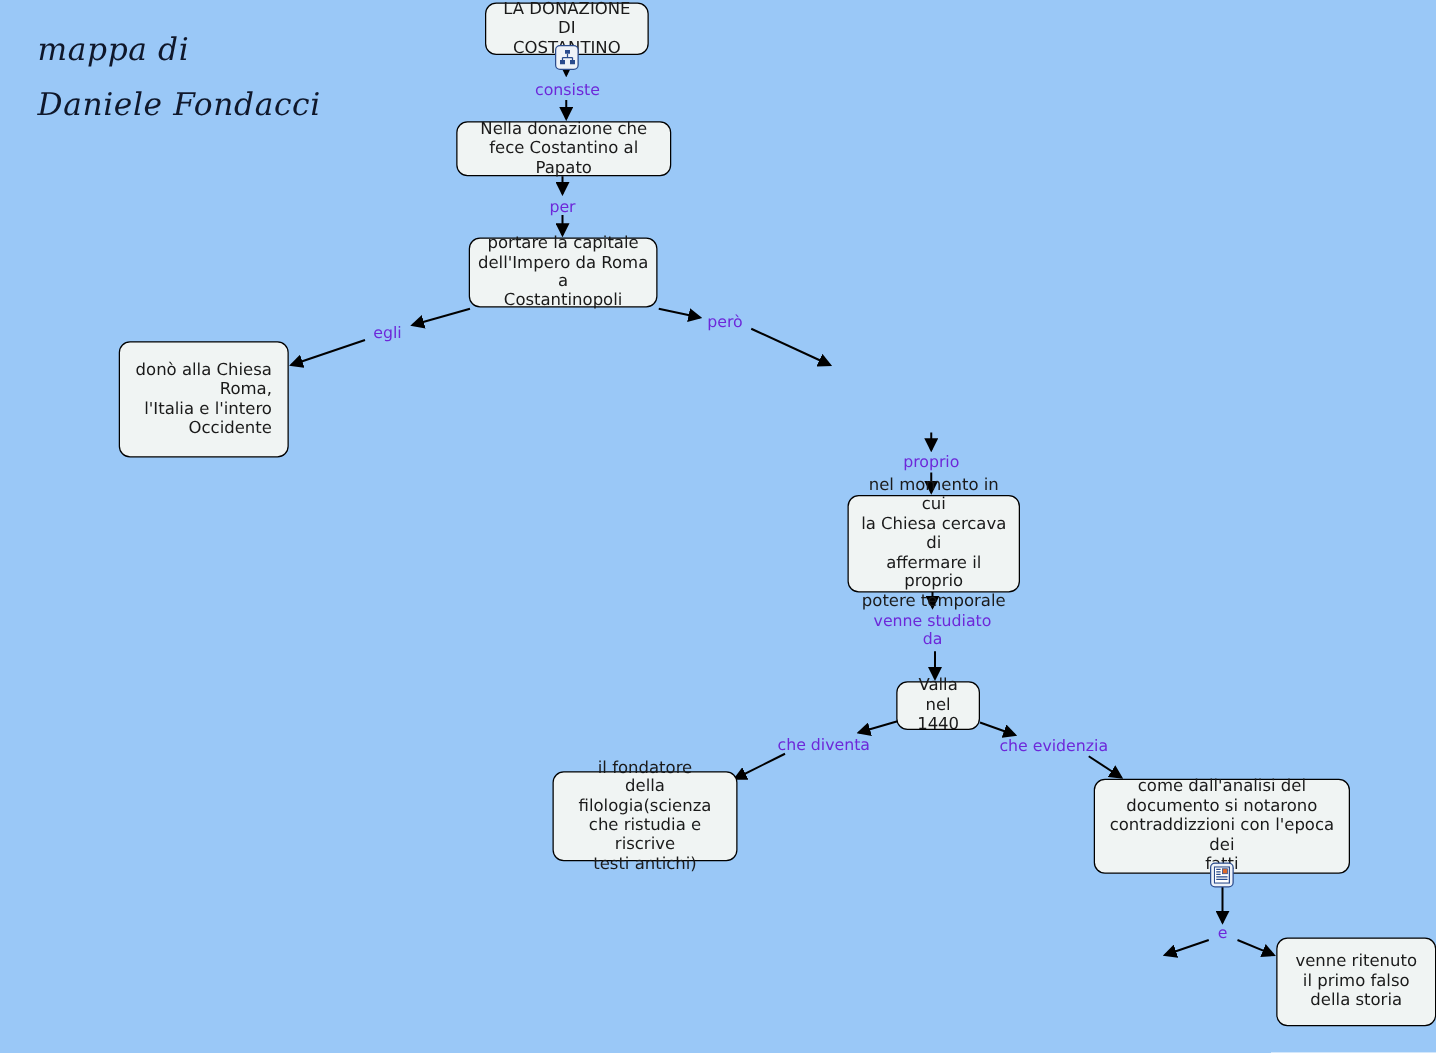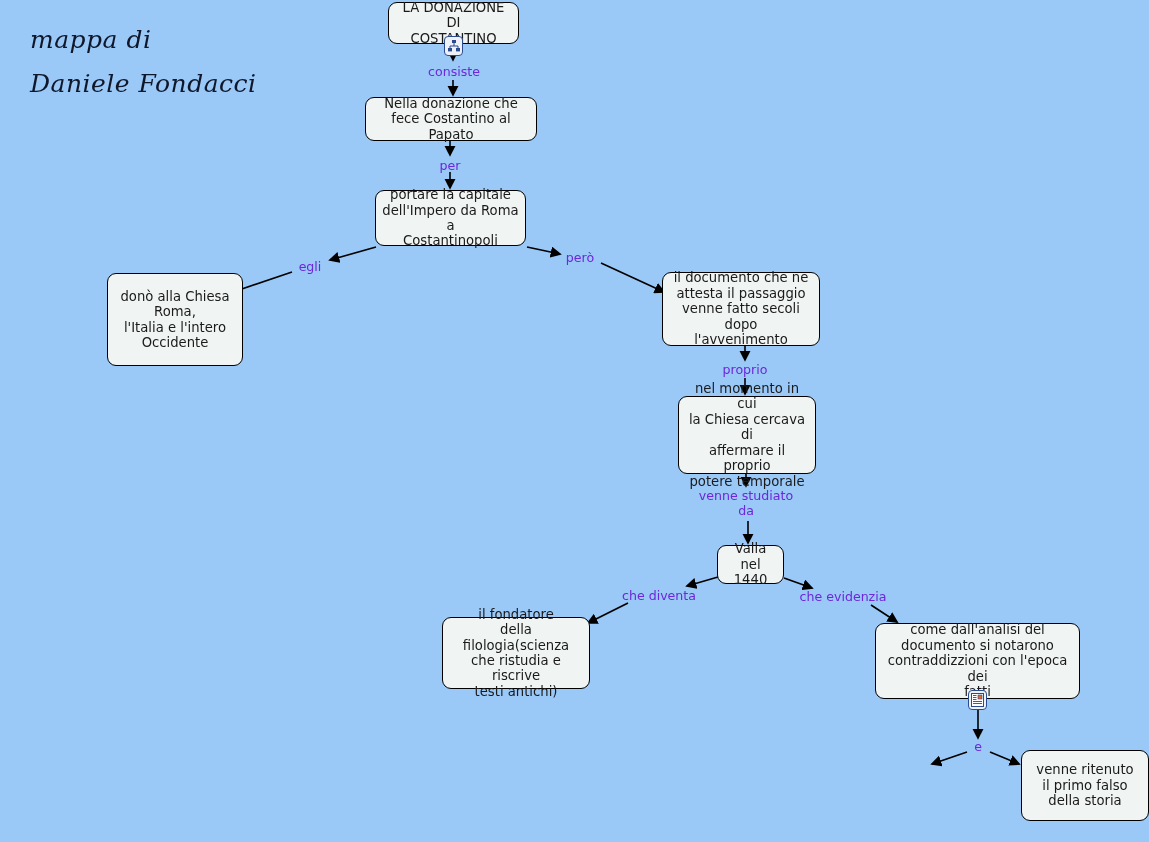--- a/index.html
+++ b/index.html
@@ -143,33 +143,27 @@
     <span>Nella donazione che
 fece Costantino al Papato</span>
   </div>
 
   <div class="node" style="left:375px; top:190px; width:151px; height:56px;">
     <span>portare la capitale
 dell'Impero da Roma a
 Costantinopoli</span>
   </div>
 
-  <div class="node" style="left:107px; top:273px; width:136px; height:93px;">
+  <div class="node" style="left:95px; top:273px; width:136px; height:93px;text-align:right;">
     <span>donò alla Chiesa
 Roma,
 l'Italia e l'intero
 Occidente</span>
   </div>
 
-  <div class="node" style="left:662px; top:272px; width:158px; height:74px;">
-    <span>il documento che ne
-attesta il passaggio
-venne fatto secoli dopo
-l'avvenimento</span>
-  </div>
 
   <div class="node" style="left:678px; top:396px; width:138px; height:78px;justify-content:center;">
     <span>nel momento in cui
 la Chiesa cercava di
 affermare il proprio
 potere temporale</span>
   </div>
 
   <div class="node" style="left:717px; top:545px; width:67px; height:39px;">
     <span>Valla nel

